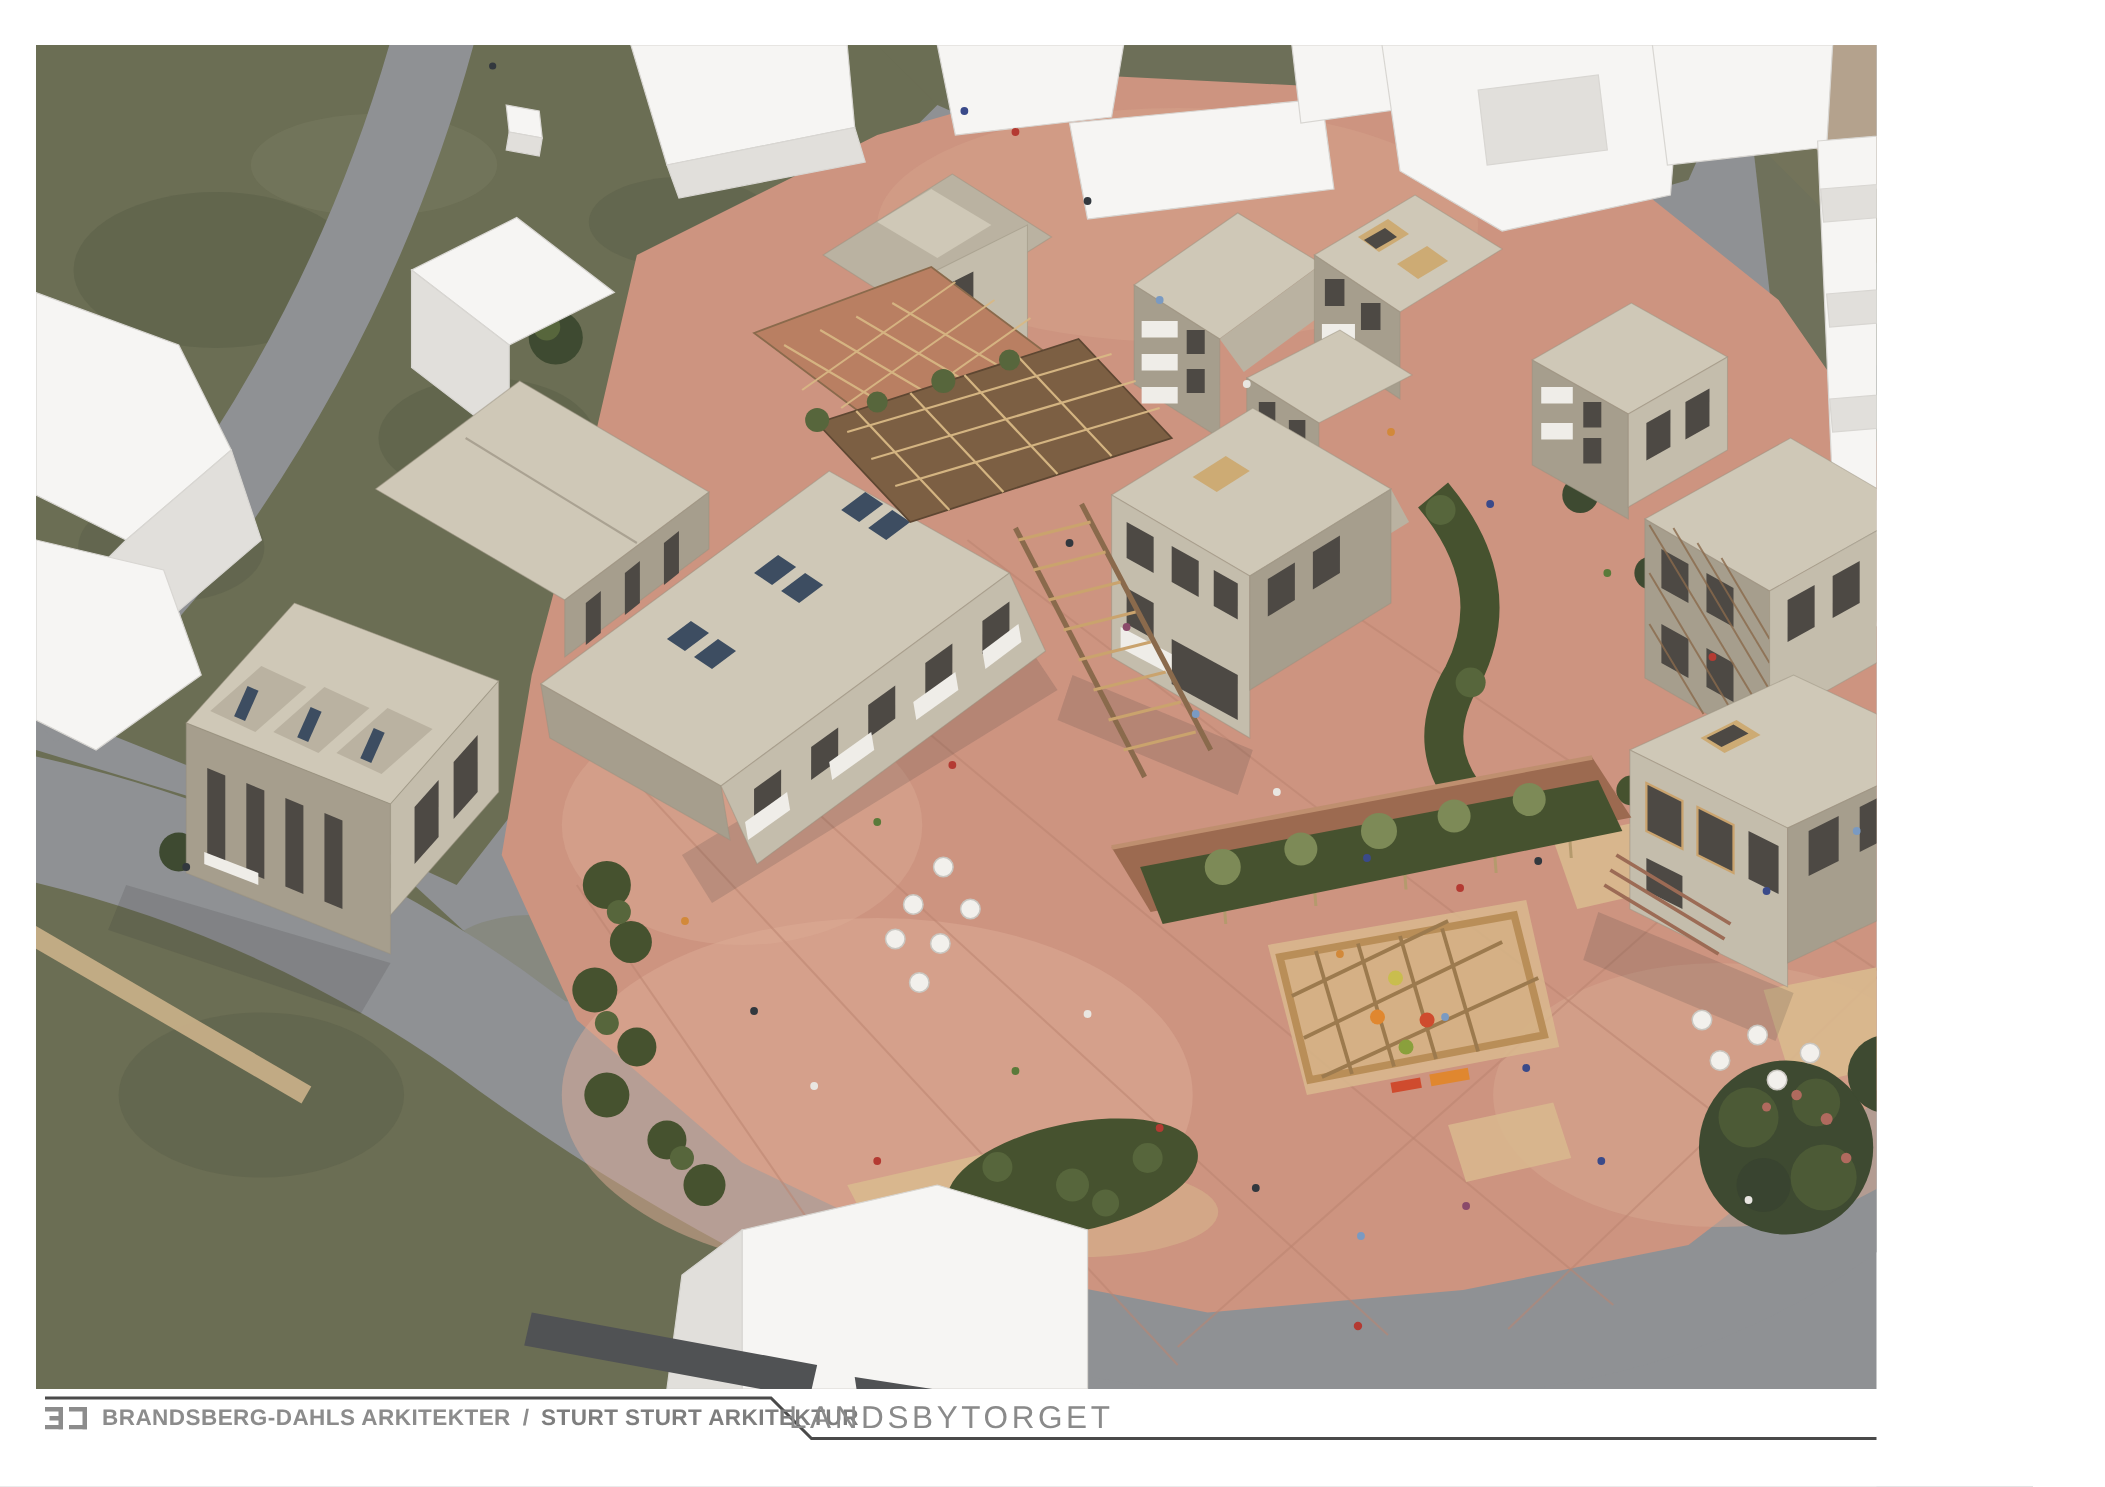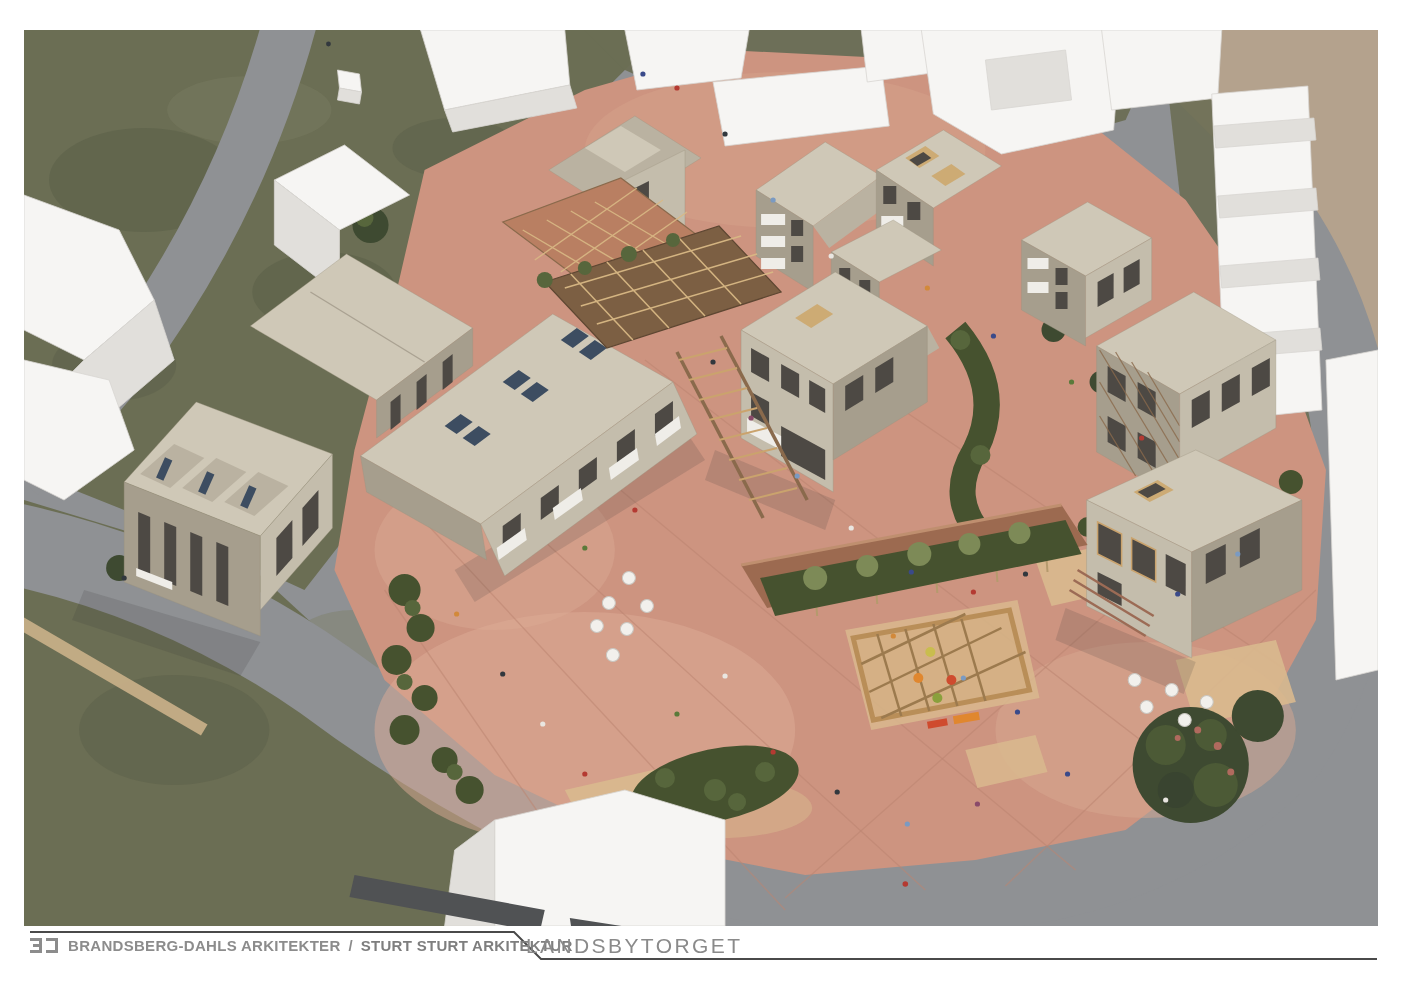--- a/index.html
+++ b/index.html
@@ -1,16 +1,16 @@
 <!DOCTYPE html>
 <html><head>
 <meta charset="utf-8">
 <style>
   html,body{margin:0;padding:0;background:#ffffff;}
-  .page{position:relative;width:1403px;height:991px;background:#ffffff;overflow:hidden;
+  .page{position:relative;width:1251px;height:991px;background:#ffffff;overflow:hidden;
         font-family:"Liberation Sans", sans-serif;}
   .render{position:absolute;left:24px;top:30px;width:1354px;height:896px;overflow:hidden;}
   .render svg{display:block;width:100%;height:100%;}
   
   .grass{fill:#6b6e54}.grassD{fill:#5c604a}.grassL{fill:#7b7d62}
   .roadS{stroke:#8f9194;fill:none}
   .plazaL{fill:#ddac95}.tanp{fill:#d9b98e}
   .fac{fill:#c4bdac}.facS{fill:#a69e8d}.roof{fill:#cfc8b7}.roofD{fill:#bab2a1}
   .win{fill:#4d4944}.sky{fill:#3d4d61}.bal{fill:#efede8}
   .cw{fill:#f6f5f3}.cs{fill:#e1dfdb}

